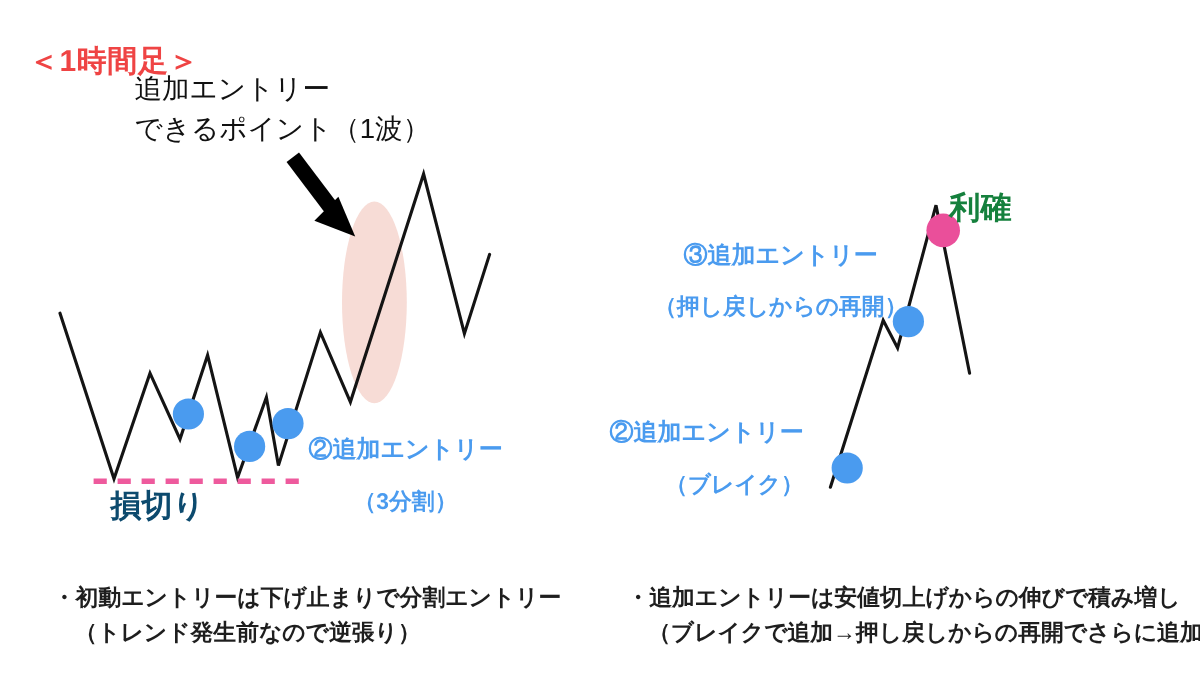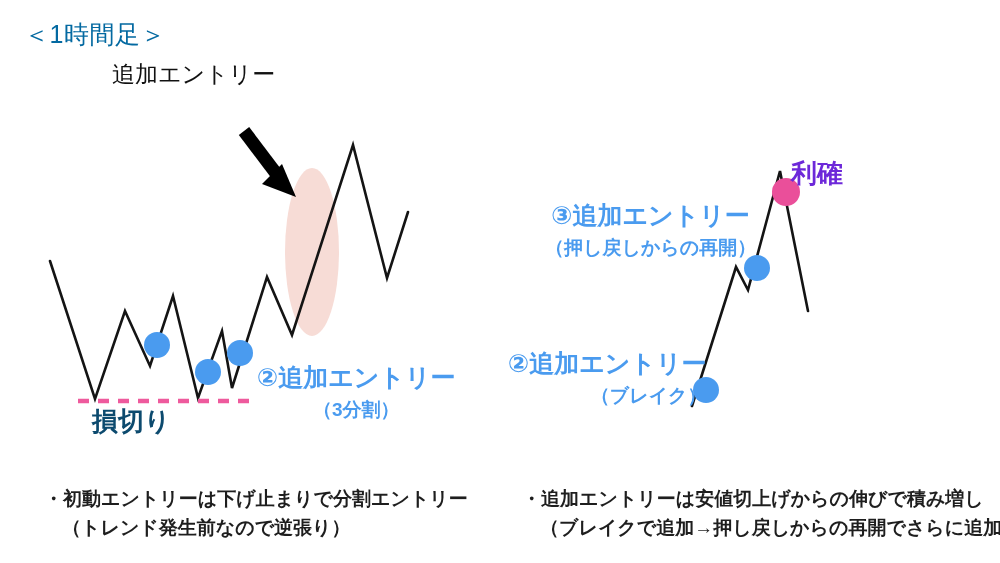--- a/index.html
+++ b/index.html
@@ -22,25 +22,26 @@
   .panel {
     position: absolute;
     top: 0;
     height: 563px;
   }
   #panel-hourly { left: 0; width: 500px; }
   #panel-five   { left: 500px; width: 500px; }
 
   .panel-title {
     position: absolute;
-    font-weight: normal;
+    font-weight: bold;
     font-size: 25px;
-    color: #0369a1;
+    color: #ef4444;
     letter-spacing: 0.5px;
     white-space: nowrap;
+    margin-top: 16px;
   }
   #title-hourly { left: 24px; top: 18px; }
   #title-five   { left: 12px; top: 18px; }
 
   .callout {
     position: absolute;
     font-size: 23px;
     line-height: 1.42;
     color: #111111;
     text-align: left;
@@ -60,44 +61,44 @@
 
   .label-blue {
     position: absolute;
     color: #4a9bef;
     font-weight: bold;
     white-space: nowrap;
   }
   .label-blue .sub {
     display: block;
     font-size: 19px;
-    margin-top: 3px;
+    margin-top: 17px;
   }
-  .label-blue .main { display: block; font-size: 25px; }
+  .label-blue .main { display: block; font-size: 20px; font-family: Liberation Mono, monospace; }
 
   #label-first-entry { left: 257px; top: 361px; text-align: center; }
   #label-add2 { left: 8px; top: 347px; text-align: right; }
   #label-add3 { left: 45px; top: 199px; text-align: center; }
 
   #label-stoploss {
     position: absolute;
     left: 92px;
     top: 404px;
     font-size: 26px;
     font-weight: bold;
     color: #0c4a6e;
     white-space: nowrap;
   }
   #label-takeprofit {
     position: absolute;
     left: 291px;
     top: 156px;
     font-size: 26px;
     font-weight: bold;
-    color: #6d28d9;
+    color: #15803d;
     white-space: nowrap;
   }
 
   .footnote {
     position: absolute;
     font-size: 19px;
     font-weight: bold;
     color: #1e1e1e;
     line-height: 1.55;
     white-space: nowrap;
@@ -111,20 +112,21 @@
 <body>
 
 <div id="canvas">
 
   <div class="panel" id="panel-hourly">
 
     <div class="panel-title" id="title-hourly">＜1時間足＞</div>
 
     <div class="callout" id="callout-addentry">
       <span class="line">追加エントリー</span>
+      <span class="line">できるポイント（1波）</span>
     </div>
 
     <svg class="chart" id="svg-hourly" viewBox="0 0 500 563">
 
       <ellipse cx="312" cy="252" rx="27" ry="84" fill="#f7dcd6"></ellipse>
 
       <polyline points="50,261 95,399 125,311 150,366 173,296 198,398 222,331 232,388 267,277 292,335 353,145 387,278 408,212" fill="none" stroke="#141414" stroke-width="2.6" stroke-linejoin="miter" stroke-linecap="round"></polyline>
 
       <line x1="78" y1="401" x2="250" y2="401" stroke="#ee5a9d" stroke-width="4.5" stroke-dasharray="11 9" stroke-linecap="butt"></line>
 

